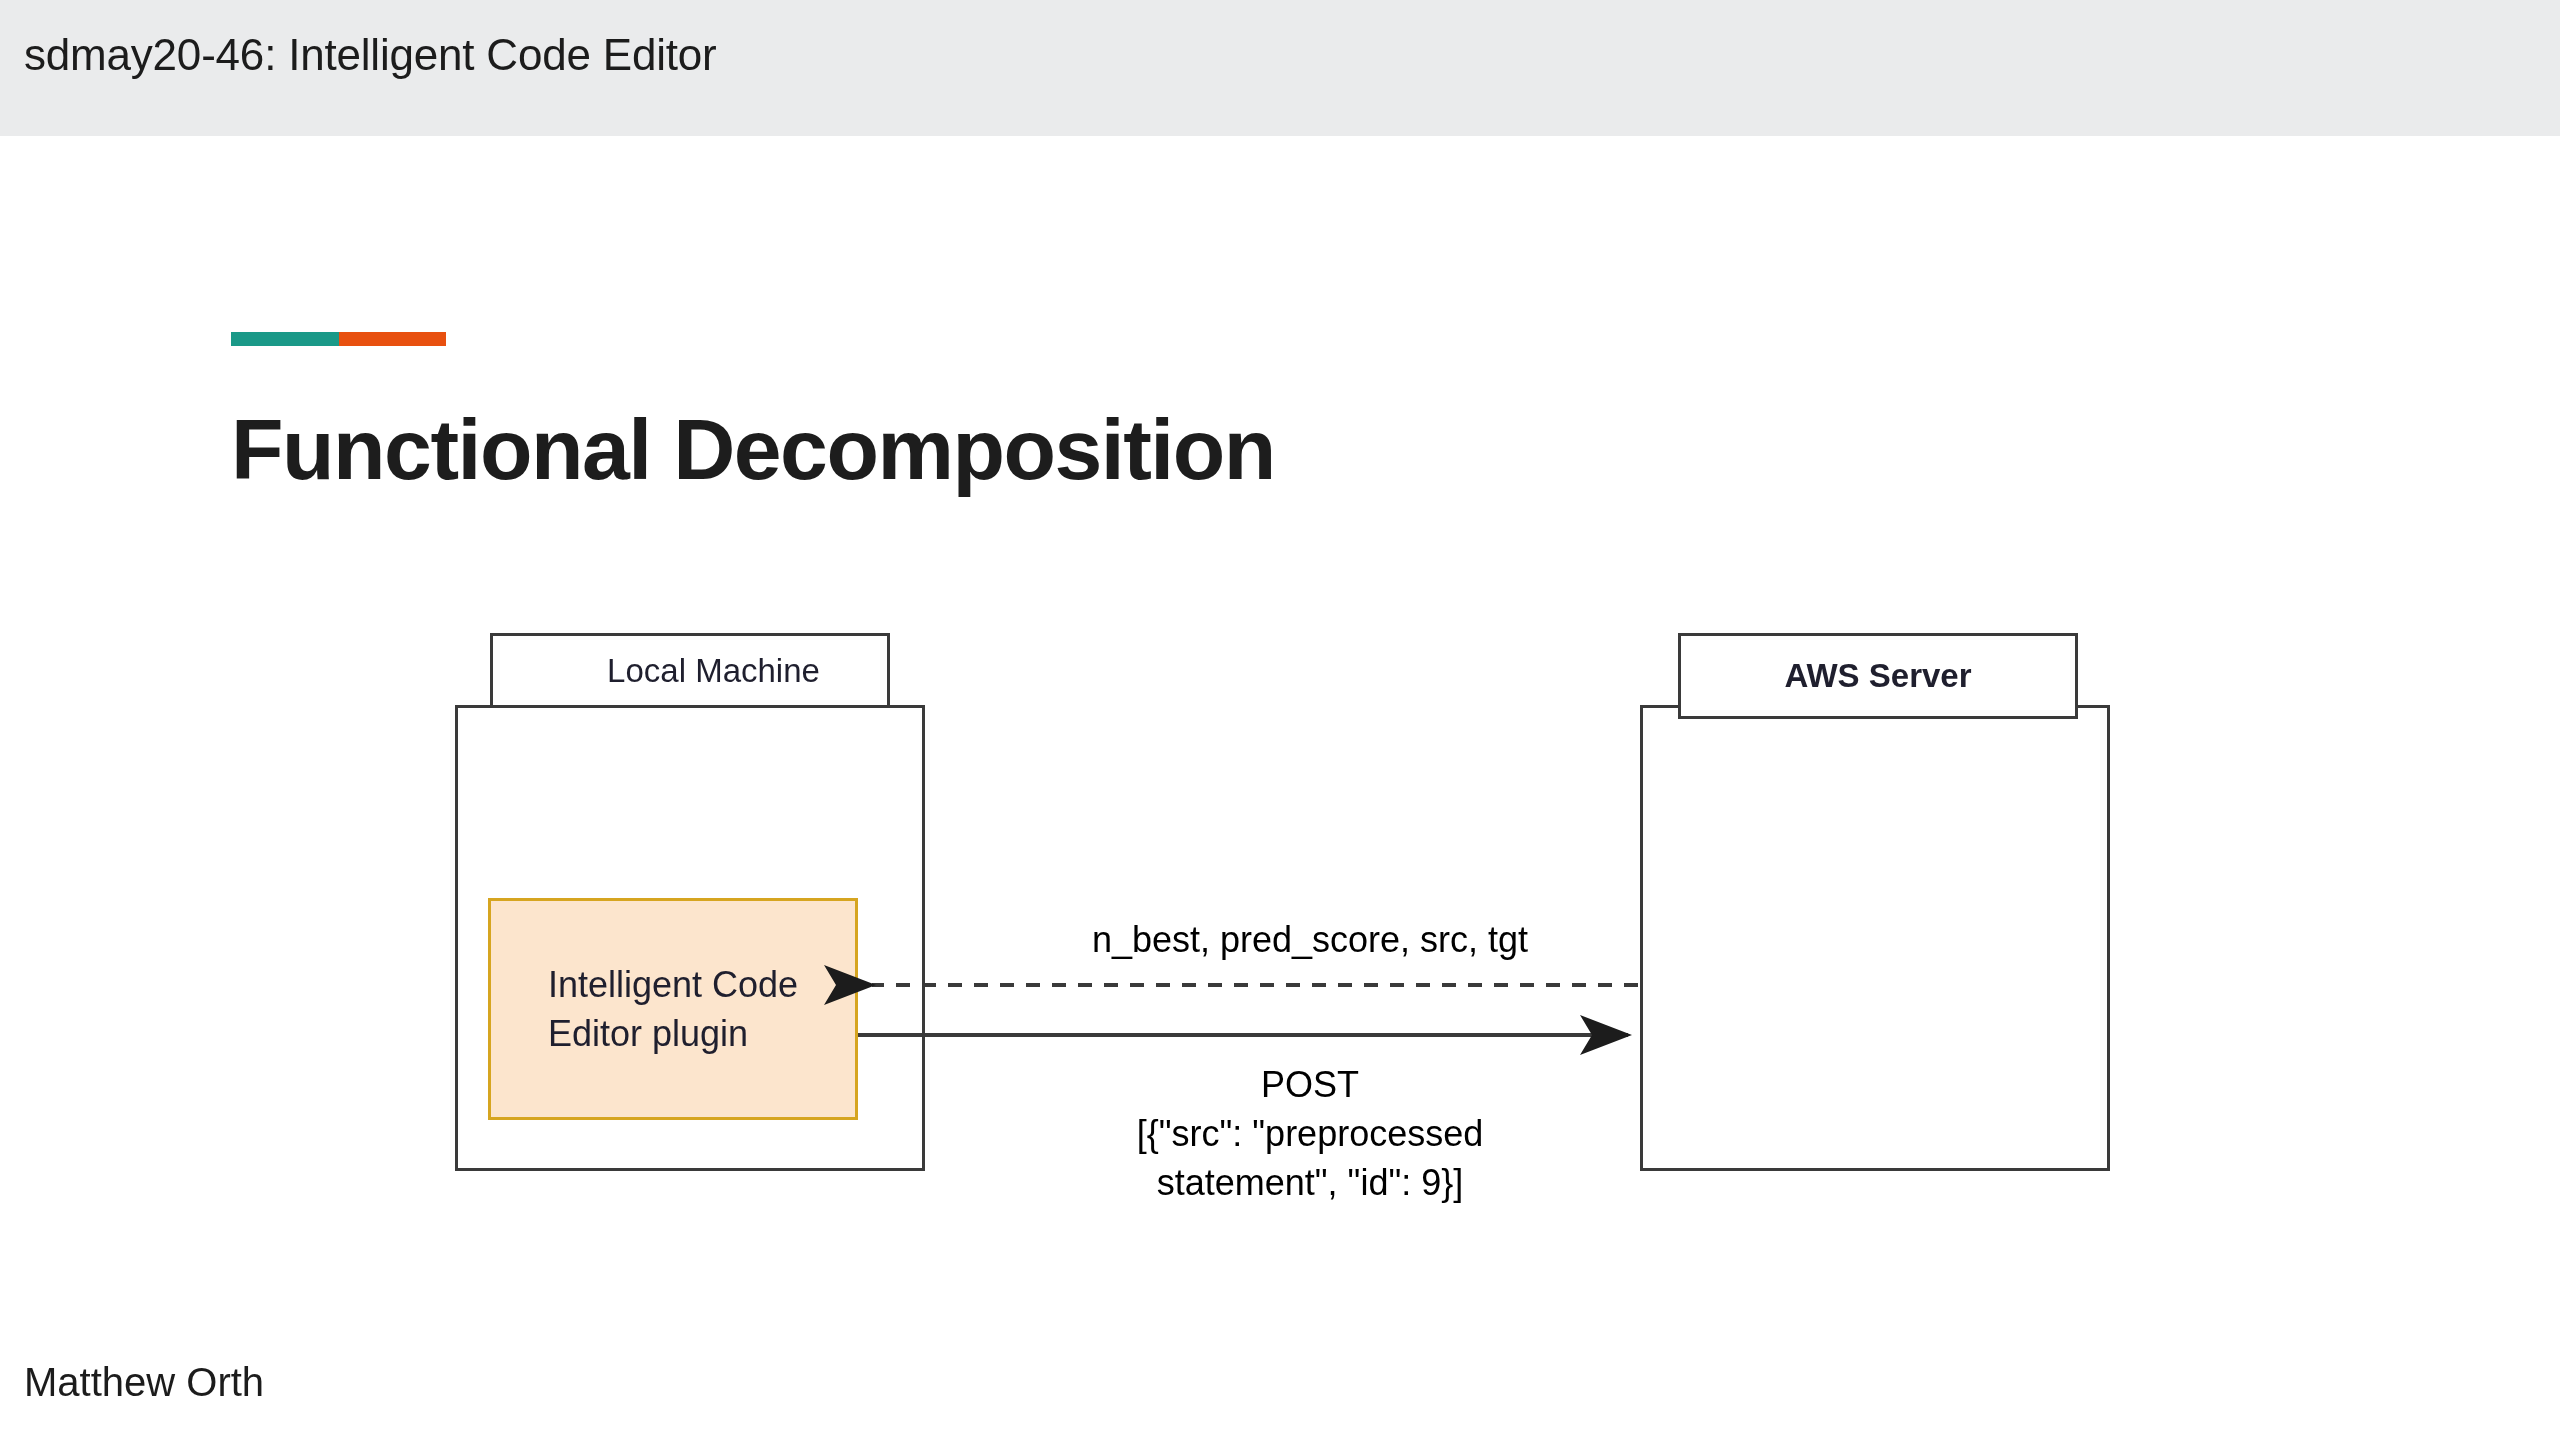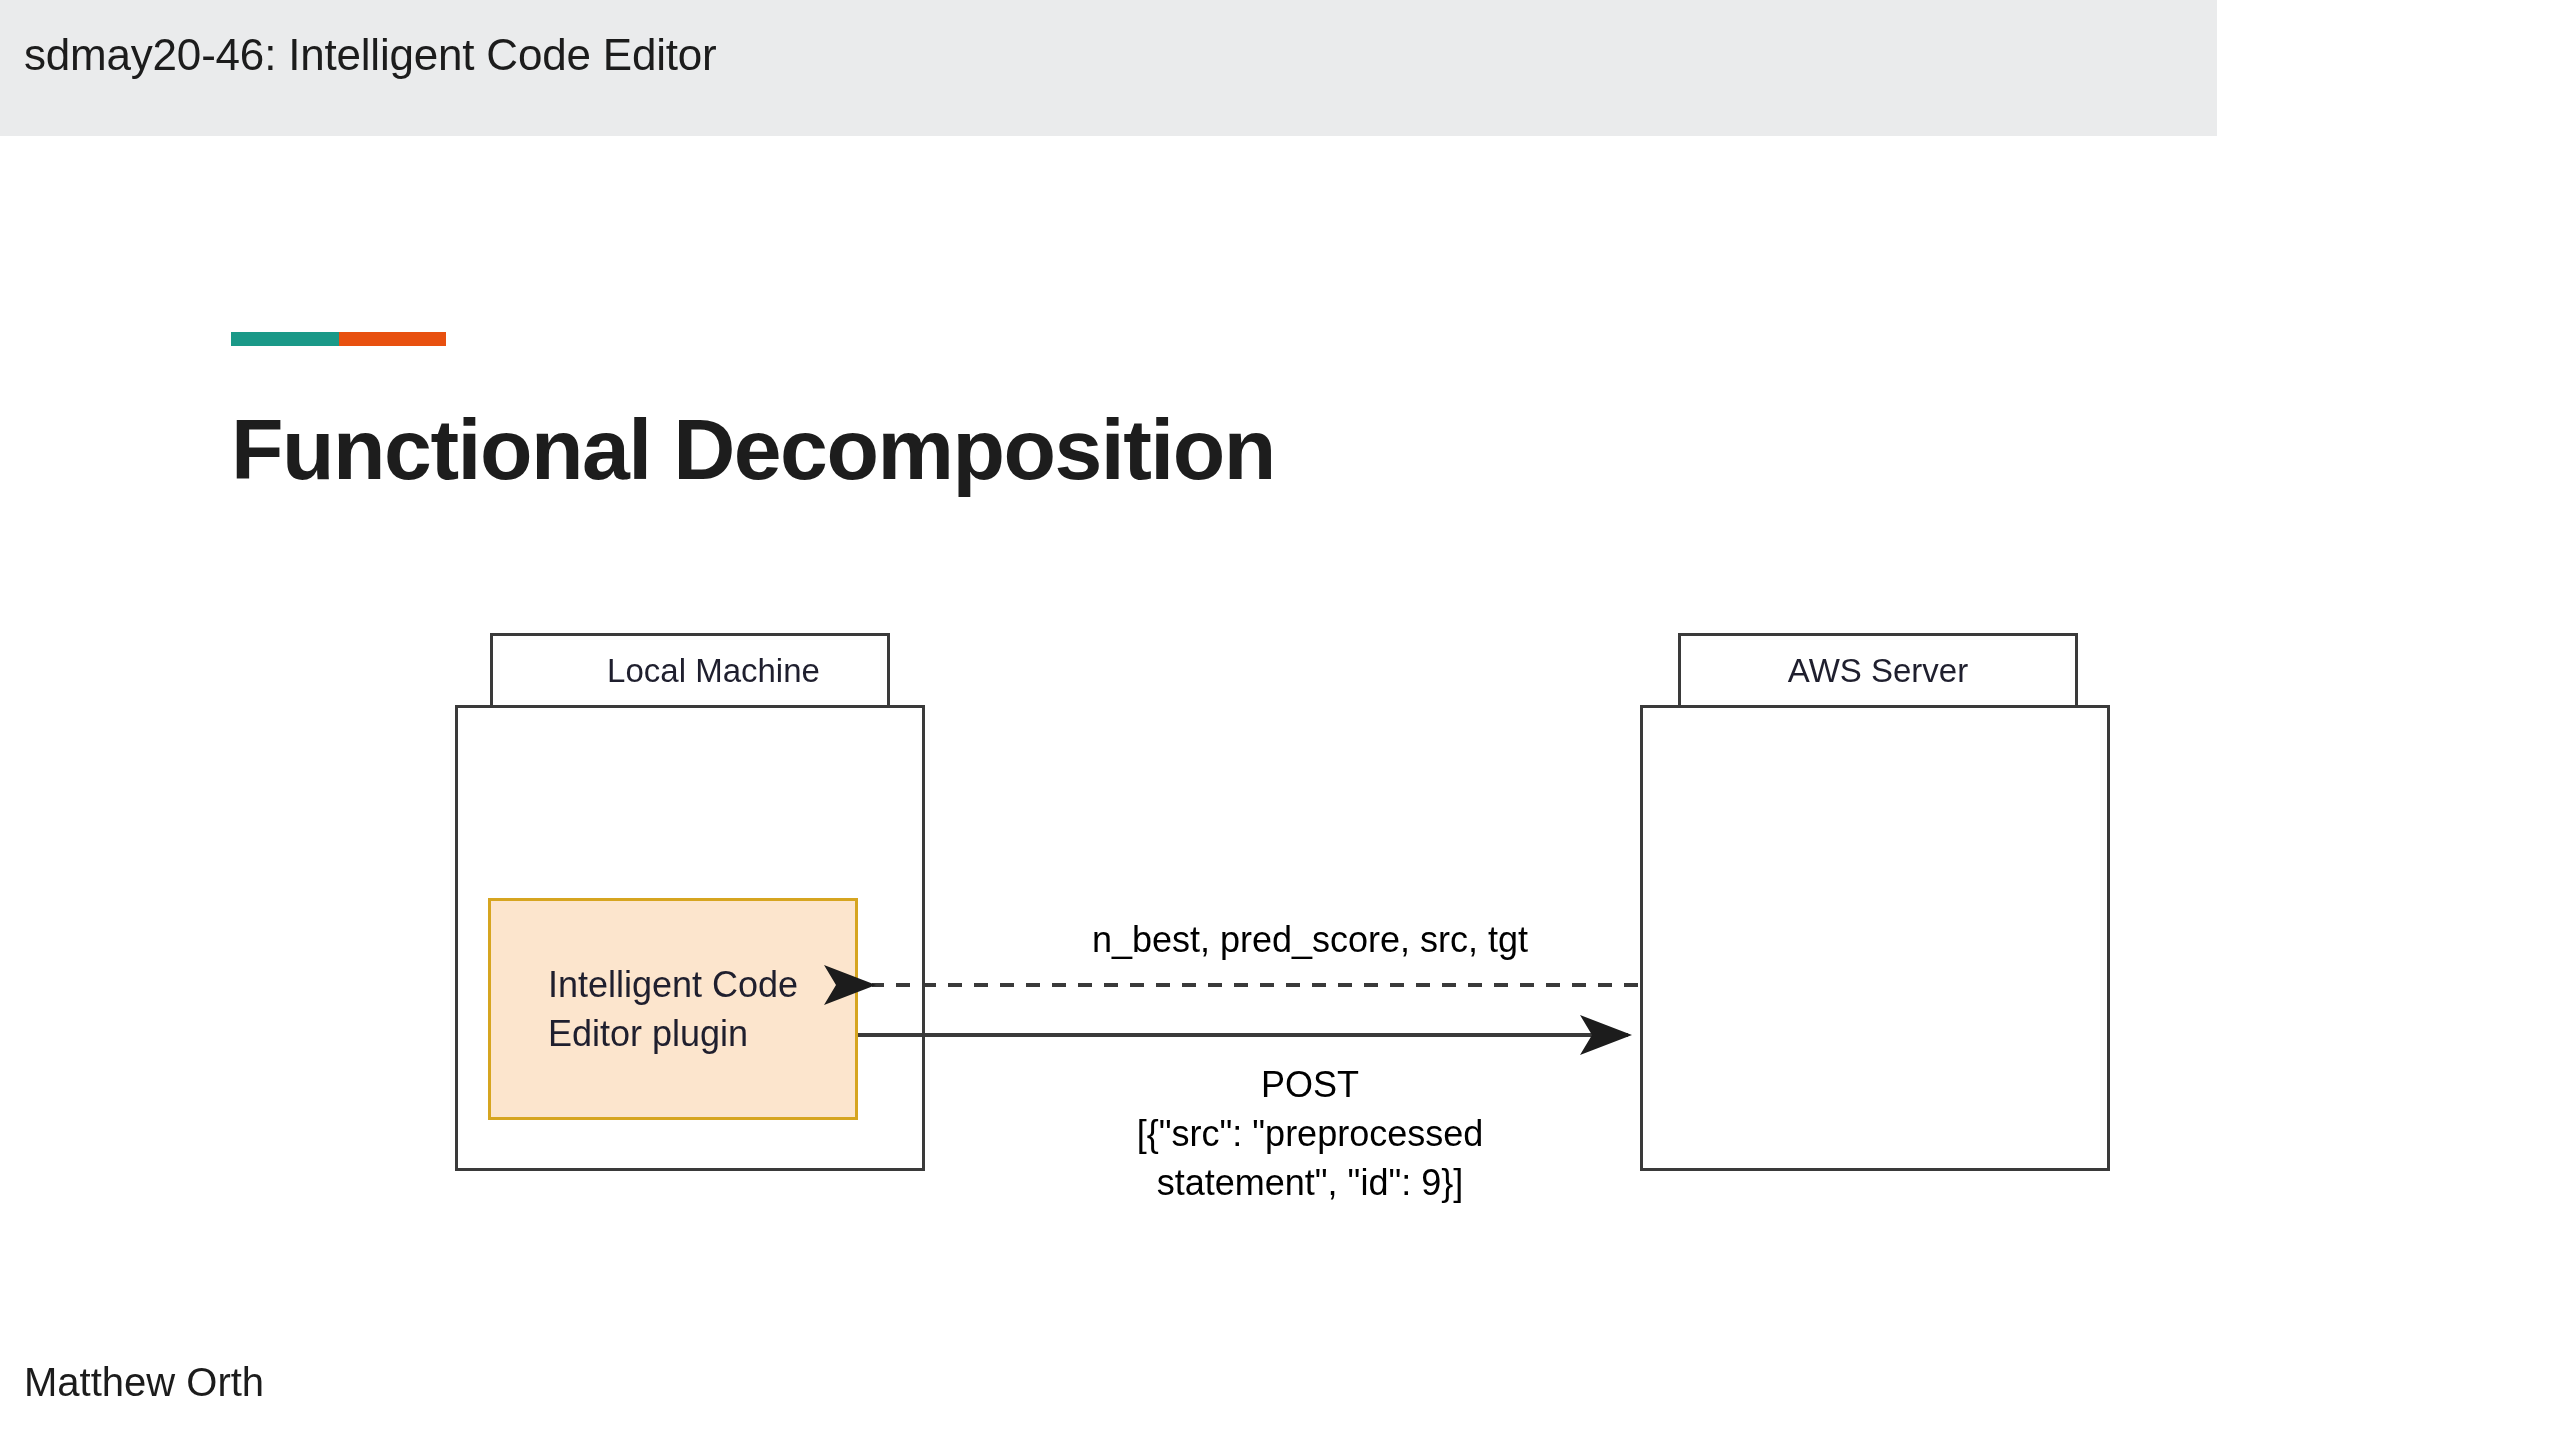--- a/index.html
+++ b/index.html
@@ -18,21 +18,21 @@
     width: 2560px;
     height: 1440px;
     background: #ffffff;
   }
 
   
   .top-bar {
     position: absolute;
     left: 0;
     top: 0;
-    width: 2217px;
+    width: 2560px;
     height: 136px;
     background: #eaebec;
   }
   .top-bar-title {
     position: absolute;
     left: 24px;
     top: 30px;
     font-size: 44px;
     font-weight: 400;
     color: #1c1c1c;
@@ -174,21 +174,21 @@
       <span class="node-tab-label">Local Machine</span>
     </div>
     <div class="node-body" style="left:455px; top:705px; width:470px; height:466px;"></div>
     <div class="node-body-label" style="left:525px; top:760px;">IntelliJ IDE</div>
 
     <div class="plugin-box" style="left:488px; top:898px; width:370px; height:222px;">
       <span class="plugin-box-label">Intelligent Code
 Editor plugin</span>
     </div>
 
-    <div class="node-tab" style="left:1678px; top:633px; width:400px; height:75px;">
+    <div class="node-tab" style="left:1678px; top:633px; width:400px; height:86px;font-weight:bold;">
       <span class="node-tab-label">AWS Server</span>
     </div>
     <div class="node-body" style="left:1640px; top:705px; width:470px; height:466px;"></div>
     <div class="node-body-label" style="left:1690px; top:760px;">OpenNMT-py
 REST server</div>
 
     <svg class="edge-svg" viewBox="0 0 2560 1440">
       <defs>
         <marker id="arrow-left" markerWidth="14" markerHeight="14" refX="1" refY="5" orient="auto" markerUnits="strokeWidth">
           <path d="M 13,0 L 0,5 L 13,10 L 10,5 Z" fill="#1c1c1c"></path>

